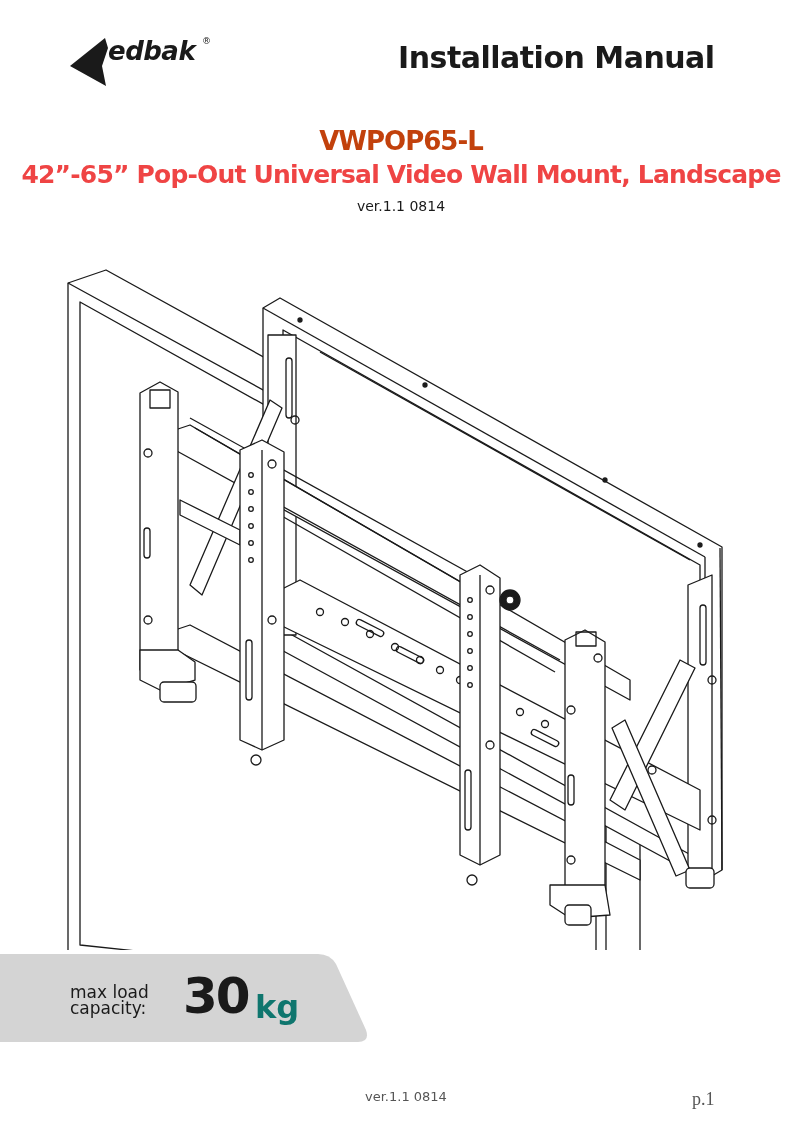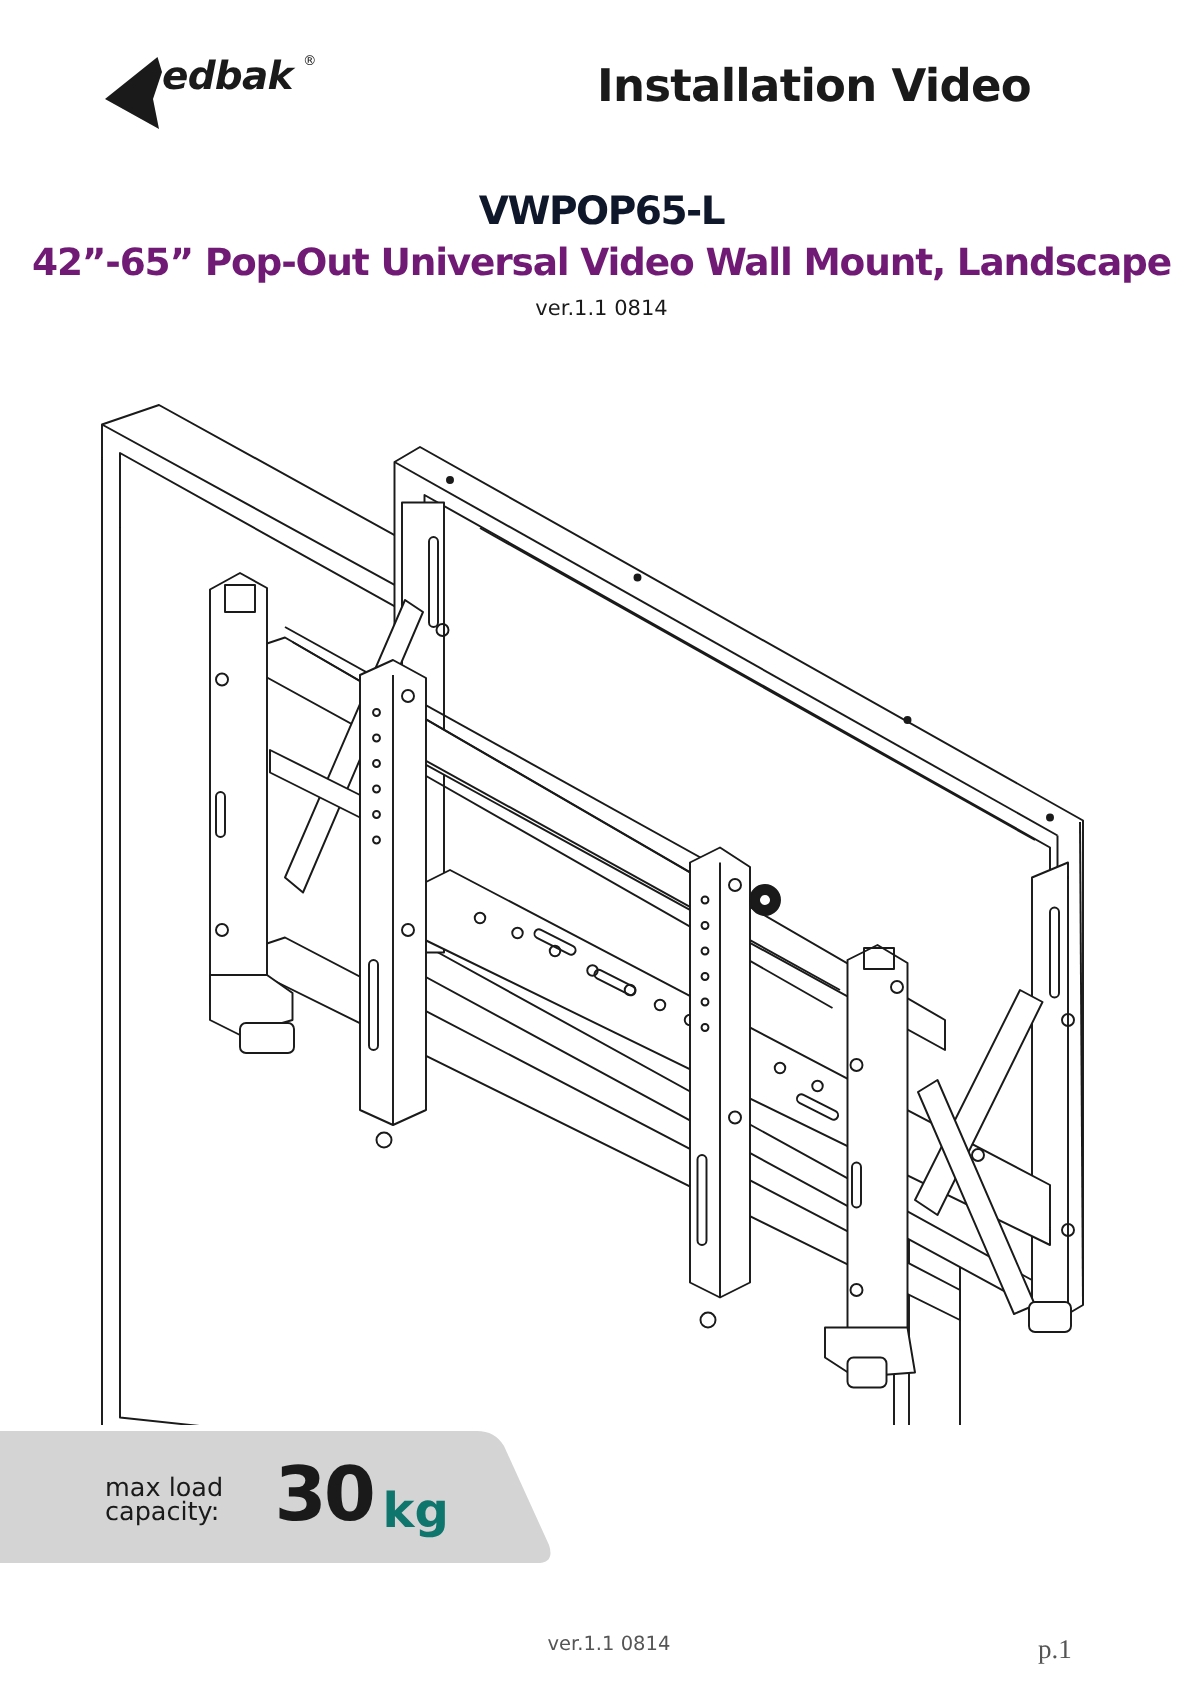--- a/index.html
+++ b/index.html
@@ -1,43 +1,43 @@
 <!DOCTYPE html>
 <html><head>
 <meta charset="utf-8">
 <style>
   html, body { margin:0; padding:0; background:#ffffff; }
   body { width:802px; height:1134px; position:relative; overflow:hidden; font-family:"DejaVu Sans", sans-serif; color:#1a1a1a; }
   .logo { position:absolute; left:68px; top:32px; width:150px; height:58px; }
   .logo-text { position:absolute; left:40px; top:4px; font-family:"DejaVu Sans", sans-serif; font-weight:bold; font-style:italic; font-size:26px; letter-spacing:-0.5px; color:#1a1a1a; }
   .logo-reg { position:absolute; left:134px; top:4px; font-size:9px; color:#1a1a1a; }
   .doc-type { position:absolute; left:398px; top:40px; font-family:"DejaVu Sans", sans-serif; font-weight:bold; font-size:30px; letter-spacing:-0.5px; color:#1a1a1a; }
-  .model { position:absolute; left:0; width:802px; top:126px; text-align:center; font-family:"DejaVu Sans", sans-serif; font-weight:bold; font-size:26px; letter-spacing:-1px; color:#0f172a; }
-  .subtitle { position:absolute; left:0; width:802px; top:160px; text-align:center; font-family:"DejaVu Sans", sans-serif; font-weight:bold; font-size:25px; letter-spacing:-0.8px; color:#701a75; }
+  .model { position:absolute; left:0; width:802px; top:126px; text-align:center; font-family:"DejaVu Sans", sans-serif; font-weight:bold; font-size:26px; letter-spacing:-1px; color:#c2410c; }
+  .subtitle { position:absolute; left:0; width:802px; top:160px; text-align:center; font-family:"DejaVu Sans", sans-serif; font-weight:bold; font-size:25px; letter-spacing:-0.8px; color:#ef4444; }
   .version-top { position:absolute; left:0; width:802px; top:198px; text-align:center; font-family:"DejaVu Sans", sans-serif; font-size:14px; color:#1a1a1a; }
   .illustration { position:absolute; left:0; top:230px; width:802px; height:720px; }
   .load-banner { position:absolute; left:0; top:954px; width:370px; height:88px; }
   .load-label { position:absolute; left:70px; top:984px; width:100px; font-family:"DejaVu Sans", sans-serif; font-size:17px; line-height:16px; color:#1a1a1a; }
   .load-value { position:absolute; left:183px; top:967px; font-family:"DejaVu Sans", sans-serif; font-weight:bold; font-size:50px; letter-spacing:-2px; color:#1a1a1a; }
   .load-unit { position:absolute; left:255px; top:988px; font-family:"DejaVu Sans", sans-serif; font-weight:bold; font-size:32px; color:#0f766e; }
   .footer-version { position:absolute; left:365px; top:1089px; font-family:"DejaVu Sans", sans-serif; font-size:13px; color:#555; }
   .footer-page { position:absolute; left:692px; top:1089px; font-family:Liberation Serif, serif; font-size:18px; color:#555; }
 </style>
 </head>
 <body>
 
 <div class="logo">
   <svg width="150" height="58" viewBox="0 0 150 58" style="position:absolute;left:0;top:0;">
     <polygon points="2,34 37,6 40,16 34,34 38,54" fill="#1a1a1a"></polygon>
   </svg>
   <span class="logo-text">edbak</span>
   <span class="logo-reg">®</span>
 </div>
 
-<div class="doc-type">Installation Video</div>
+<div class="doc-type">Installation Manual</div>
 
 <div class="model">VWPOP65-L</div>
 <div class="subtitle">42”-65” Pop-Out Universal Video Wall Mount, Landscape</div>
 <div class="version-top">ver.1.1 0814</div>
 
 <div class="illustration">
   <svg width="802" height="720" viewBox="0 230 802 720" fill="none" stroke="#1a1a1a" stroke-width="1.3" stroke-linejoin="round">
 
     <polygon points="68,283 106,270 640,565 640,1025 68,968" fill="#fff"></polygon>
     <polyline points="68,283 606,578 640,565"></polyline>

